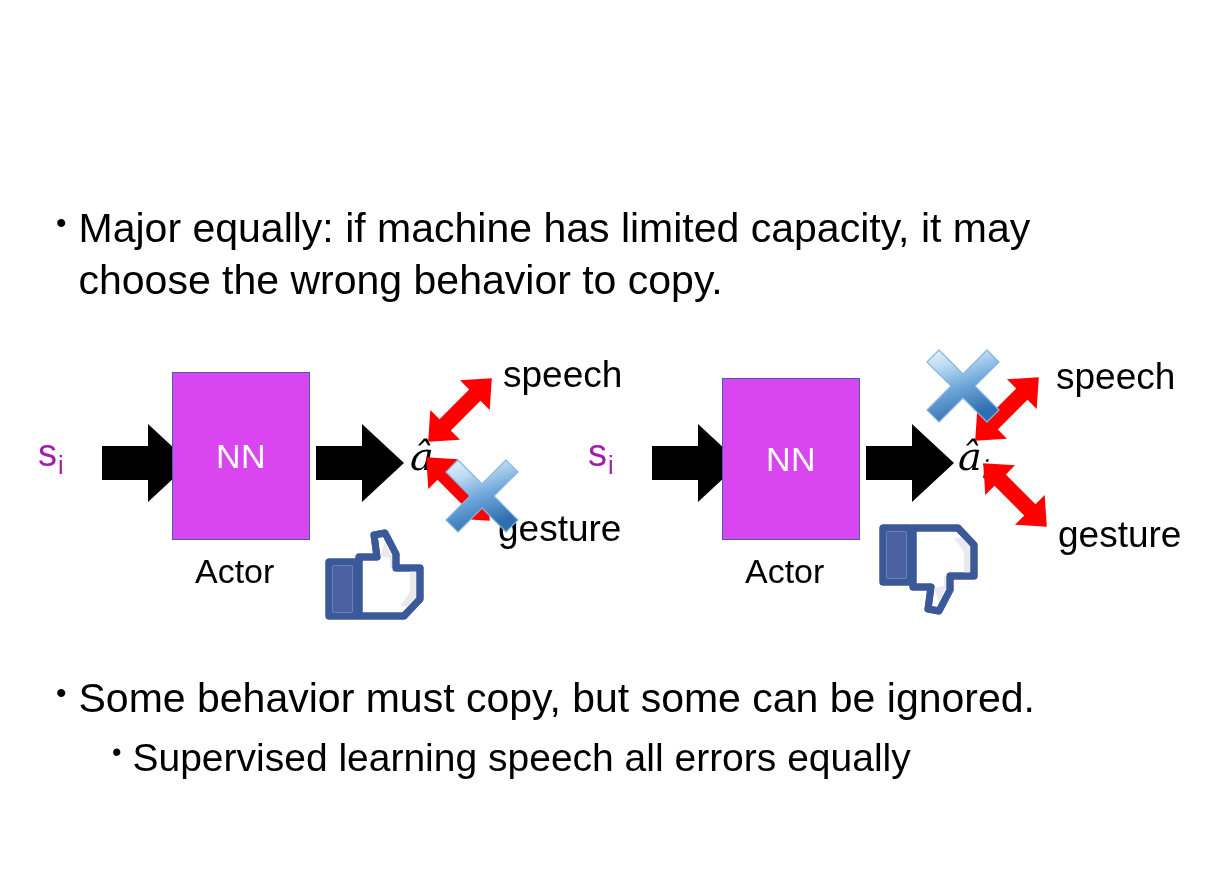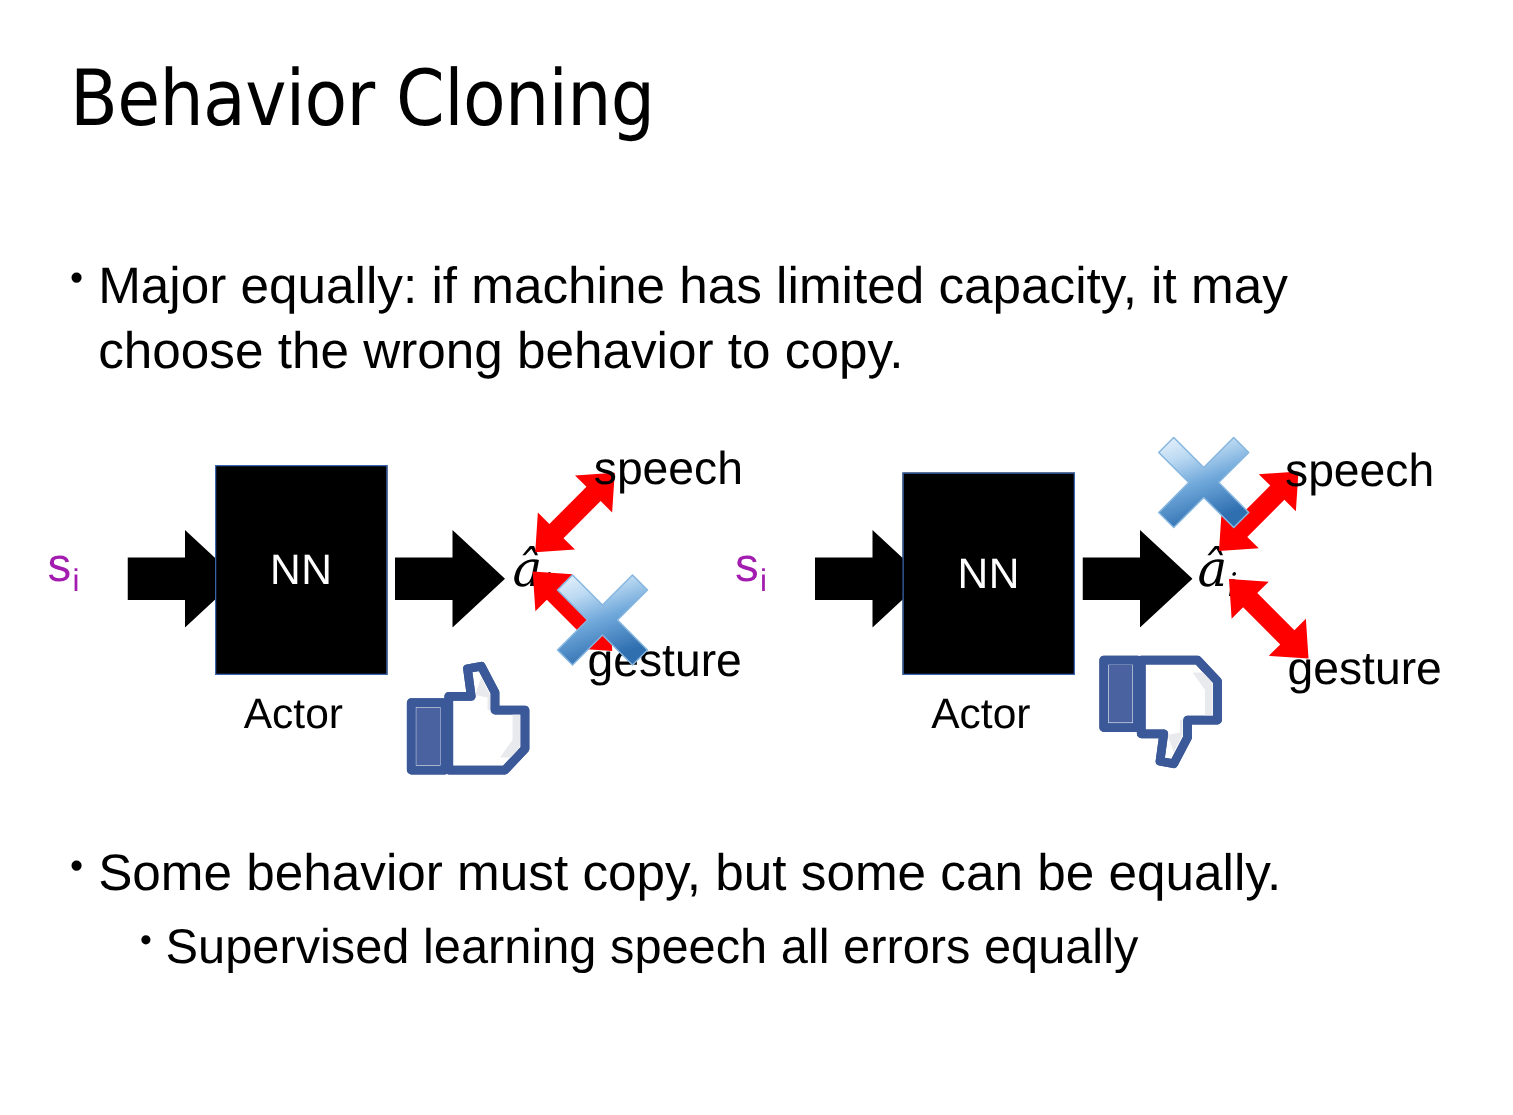--- a/index.html
+++ b/index.html
@@ -112,21 +112,21 @@
     line-height: 1;
   }
   .state-label .sub {
     font-size: 25px;
     vertical-align: -0.32em;
     margin-left: 1px;
   }
 
   .nn-box {
     position: absolute;
-    background: #000000;
+    background: #d946ef;
     border: 1.5px solid #3A64AE;
     display: flex;
     align-items: center;
     justify-content: center;
     box-sizing: border-box;
   }
   .nn-label {
     color: #ffffff;
     font-size: 34px;
     font-family: "Liberation Sans", sans-serif;
@@ -159,28 +159,28 @@
     margin-left: 0px;
   }
 
   .out-label {
     position: absolute;
     font-family: "Liberation Sans", sans-serif;
     font-size: 37px;
     color: #000;
     white-space: nowrap;
     line-height: 1;
+    margin-left: 28px;
   }
 </style>
 </head>
 <body>
 
 <div id="slide">
 
-  <div class="slide-title">Behavior Cloning</div>
 
   <div class="bullet-block" id="bullet-top">
     <div class="bullet-row">
       <span class="bullet-dot">•</span>
       <span class="bullet-text">Major equally: if machine has limited capacity, it may choose the wrong behavior to copy.</span>
     </div>
   </div>
 
   <div class="diagram" id="diagram-left">
 
@@ -316,21 +316,21 @@
           <path d="M37,31 L37,90 L82,90 L98,73 L98,42 L74,42 L74,28 L63,7 L52,9 L55,31 Z"></path>
           <rect x="7" y="36" width="27" height="54"></rect>
         </g>
       </g>
     </svg>
   </div>
 
   <div class="bullet-block" id="bullet-b1">
     <div class="bullet-row">
       <span class="bullet-dot">•</span>
-      <span class="bullet-text">Some behavior must copy, but some can be equally.</span>
+      <span class="bullet-text">Some behavior must copy, but some can be ignored.</span>
     </div>
   </div>
 
   <div class="bullet-block" id="bullet-b2">
     <div class="bullet-row">
       <span class="bullet-dot">•</span>
       <span class="bullet-text">Supervised learning speech all errors equally</span>
     </div>
   </div>
 

